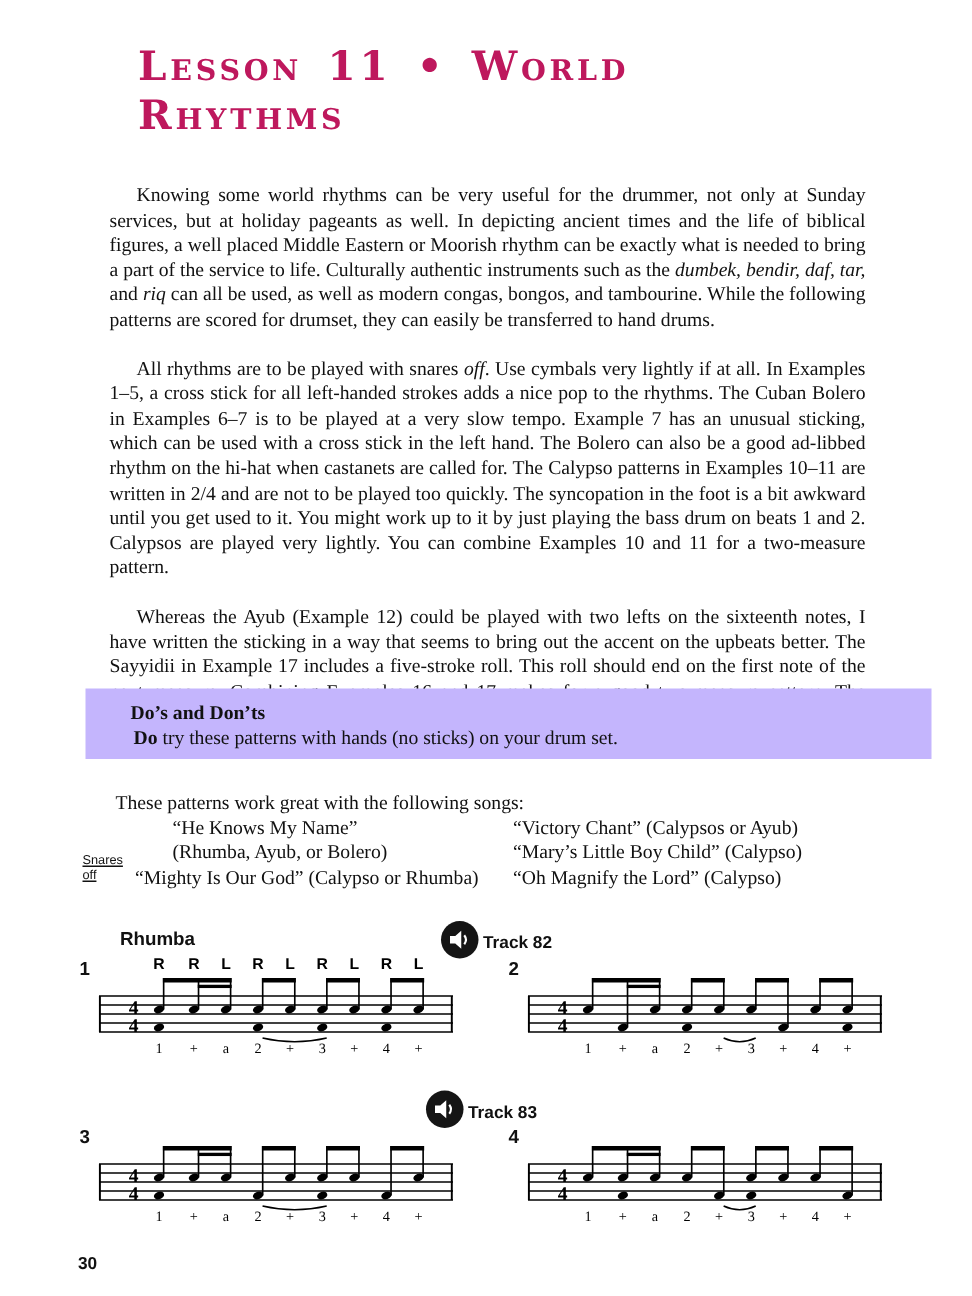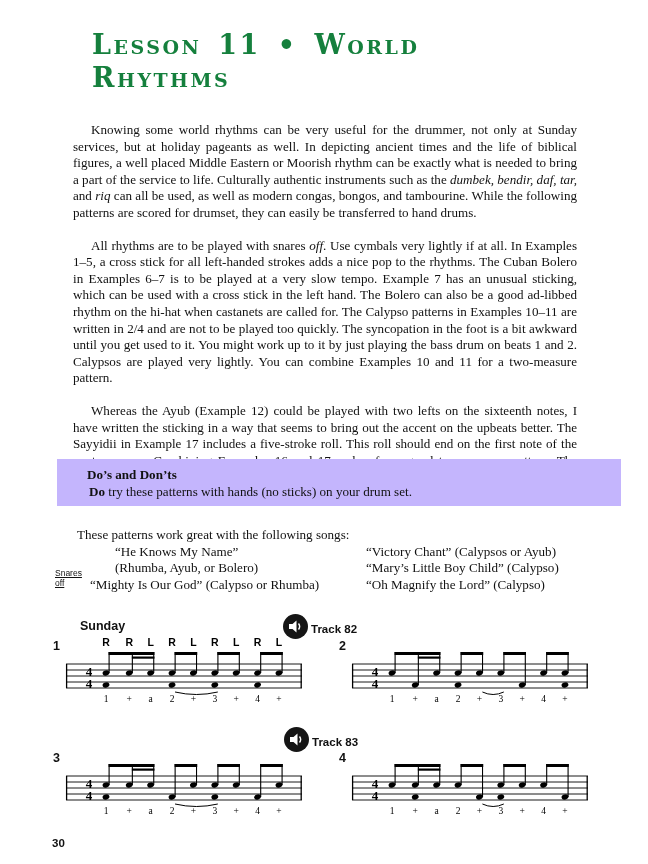--- a/index.html
+++ b/index.html
@@ -1,45 +1,45 @@
 <!DOCTYPE html>
 <html><head>
 <meta charset="utf-8">
 <style>
   html,body{margin:0;padding:0;background:#fff;}
   .page{position:relative;width:648px;height:864px;background:#fff;overflow:hidden;
         font-family:"Liberation Serif",serif;color:#111;}
   
   .title{position:absolute;left:92px;top:28px;font-family:"DejaVu Serif",serif;
          font-weight:bold;font-variant:small-caps;letter-spacing:2.5px;word-spacing:5px;
-         font-size:27px;line-height:33px;color:#15803d;}
+         font-size:27px;line-height:33px;color:#be185d;}
   
   .body-text{position:absolute;left:57px;top:106px;width:536px;
              font-size:13.1px;line-height:16.6px;text-align:justify;}
   .para{margin:16px;text-indent:18px;}
   
   .dos-box{position:absolute;left:57px;top:459px;width:564px;height:47px;
            background:#c4b5fd;box-sizing:border-box;padding-top:7px;}
   .dos-heading{margin-left:30px;font-weight:bold;font-size:13.1px;line-height:17px;}
   .dos-body{margin-left:32px;font-size:13.1px;line-height:17px;}
   
   .songs{position:absolute;left:44px;top:527px;width:536px;font-size:13.1px;line-height:16.2px;}
   .songs-intro{margin-left:33px;}
-  .songs-cols{display:flex;margin-top:1px;gap:24px;}
+  .songs-cols{display:flex;margin-top:1px;}
   .songs-col.left{width:298px;box-sizing:border-box;padding-left:46px;}
   .songs-col.left .song-item{padding-left:25px;}
   .songs-col.left .song-item:last-child{padding-left:0;}
   .songs-col.right{flex:1;}
   
   .snares-label{position:absolute;left:55px;top:569px;width:36px;
                 font-family:"Liberation Sans",sans-serif;font-size:8.5px;line-height:9.5px;text-decoration:underline;}
   .style-label{position:absolute;left:80px;top:619px;
                font-family:"Liberation Sans",sans-serif;font-weight:bold;font-size:12.5px;}
   .track{position:absolute;display:flex;align-items:center;}
-  .track1{left:282px;top:613px;text-align:right;}
+  .track1{left:293px;top:613px;text-align:right;}
   .track2{left:283px;top:726px;}
   .track-label{margin-left:2px;font-family:"Liberation Sans",sans-serif;
                font-weight:bold;font-size:11.5px;}
   .example{position:absolute;width:244px;height:72px;}
   .ex1{left:62px;top:636px;}
   .ex2{left:348px;top:636px;}
   .ex3{left:62px;top:748px;}
   .ex4{left:348px;top:748px;}
   .ex-num{position:absolute;left:-9px;top:3px;font-family:"Liberation Sans",sans-serif;
           font-weight:bold;font-size:12.5px;}
@@ -82,21 +82,21 @@
       </div>
       <div class="songs-col right">
         <div class="song-item">“Victory Chant” (Calypsos or Ayub)</div>
         <div class="song-item">“Mary’s Little Boy Child” (Calypso)</div>
         <div class="song-item">“Oh Magnify the Lord” (Calypso)</div>
       </div>
     </div>
   </div>
 
   <div class="snares-label">Snares off</div>
-  <div class="style-label">Sunday</div>
+  <div class="style-label">Rhumba</div>
 
   <div class="track track1">
     <span>
       <svg width="27" height="27" viewBox="0 0 27 27">
         <circle cx="13.5" cy="13.5" r="12.5" fill="#151515"></circle>
         <polygon points="7,11 10.5,11 14.5,7.5 14.5,19.5 10.5,16 7,16" fill="#fff"></polygon>
         <path d="M16.5,10.5 Q18.8,13.5 16.5,16.5" stroke="#fff" stroke-width="1.4" fill="none"></path>
       </svg>
     </span>
     <span class="track-label">Track 82</span>

